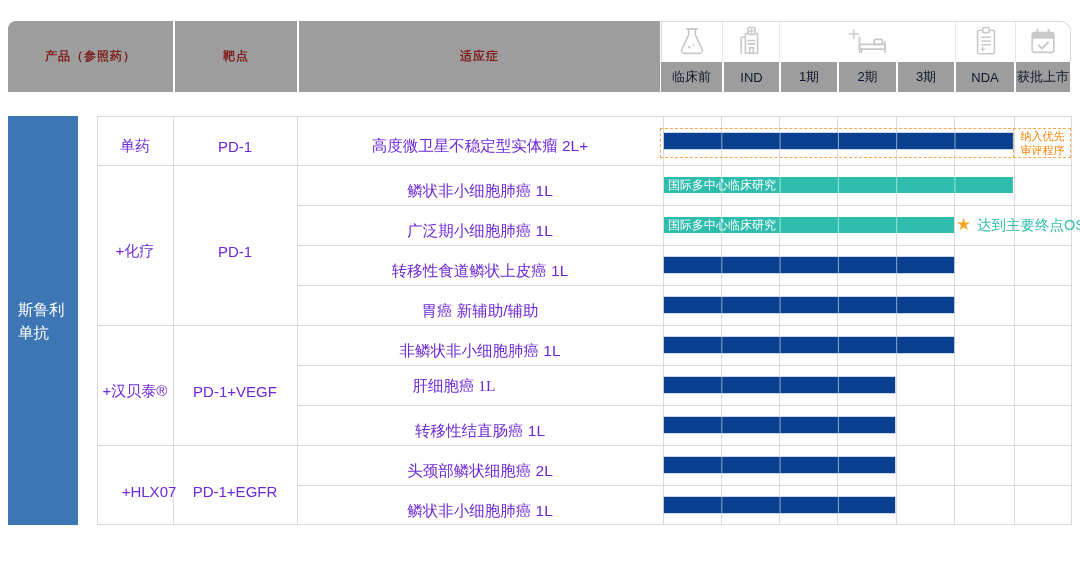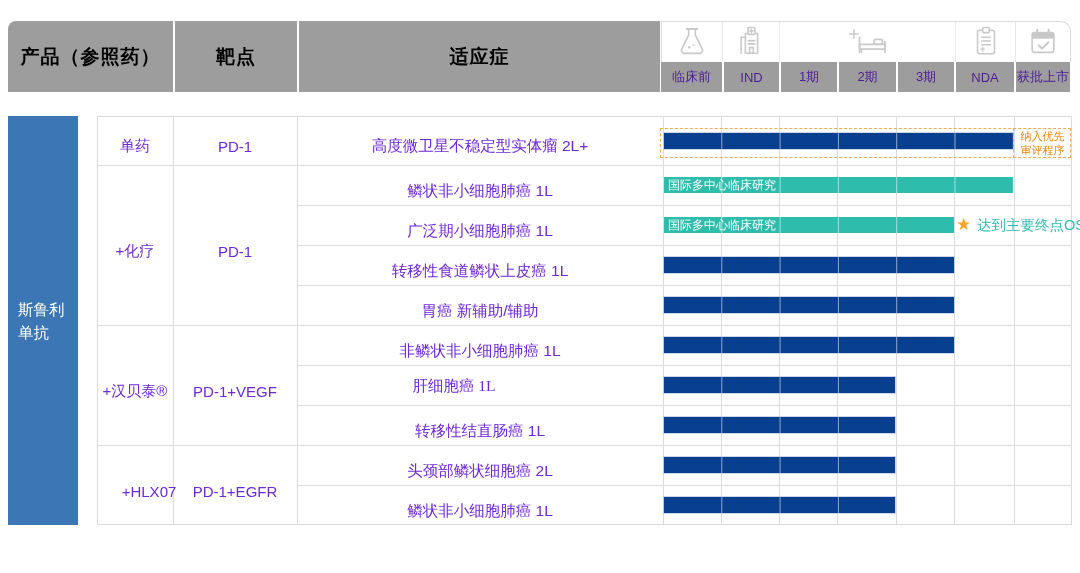--- a/index.html
+++ b/index.html
@@ -1,38 +1,38 @@
 <!DOCTYPE html>
 <html><head>
 <meta charset="utf-8">
 <style>
   html,body{margin:0;padding:0;background:#fff;}
   .page{position:relative;width:1080px;height:573px;background:#fff;overflow:hidden;
         font-family:"Liberation Sans","DejaVu Sans",sans-serif;}
 
   
   .hdr-left{position:absolute;left:8px;top:21px;width:652px;height:71px;display:flex;}
-  .hdr-cell{background:#9D9D9D;color:#000000;font-size:19px;font-weight:bold;letter-spacing:1px;
+  .hdr-cell{background:#9D9D9D;color:#7f1d1d;font-size:12px;font-weight:bold;letter-spacing:1px;
             display:flex;align-items:center;justify-content:center;}
   .hdr-cell.c1{width:165px;border-top-left-radius:8px;}
   .hdr-cell.c2{width:122px;margin-left:2px;}
   .hdr-cell.c3{width:361px;margin-left:2px;}
 
   
   .hdr-icons{position:absolute;left:661px;top:21px;width:410px;height:41px;background:#fff;
              border:1px solid #DADADA;border-bottom:none;border-top-right-radius:10px;
              display:flex;box-sizing:border-box;}
   .icon-cell{display:flex;align-items:center;justify-content:center;box-sizing:border-box;
              border-right:1px solid #E8E8E8;height:100%;}
   .icon-cell:last-child{border-right:none;}
   .ic1{width:61px;} .ic2{width:57px;} .ic3{width:176px;} .ic4{width:60px;} .ic5{width:54px;}
 
   
   .hdr-labels{position:absolute;left:661px;top:62px;width:410px;height:30px;display:flex;}
-  .phase-cell{background:#9D9D9D;color:#4c1d95;font-size:13px;display:flex;align-items:center;
+  .phase-cell{background:#9D9D9D;color:#0f172a;font-size:13px;display:flex;align-items:center;
               justify-content:center;margin-left:2px;}
   .phase-cell:first-child{margin-left:0;}
   .p0{width:61px;} .p1{width:55px;} .p2{width:56px;} .p3{width:57px;} .p4{width:56px;} .p5{width:58px;} .p6{width:54px;}
 
   
   .sidebar{position:absolute;left:8px;top:116px;width:70px;height:409px;background:#3D76B4;
            color:#fff;display:flex;flex-direction:column;justify-content:center;
            padding-left:10px;box-sizing:border-box;font-size:15.5px;line-height:23px;}
 
   

